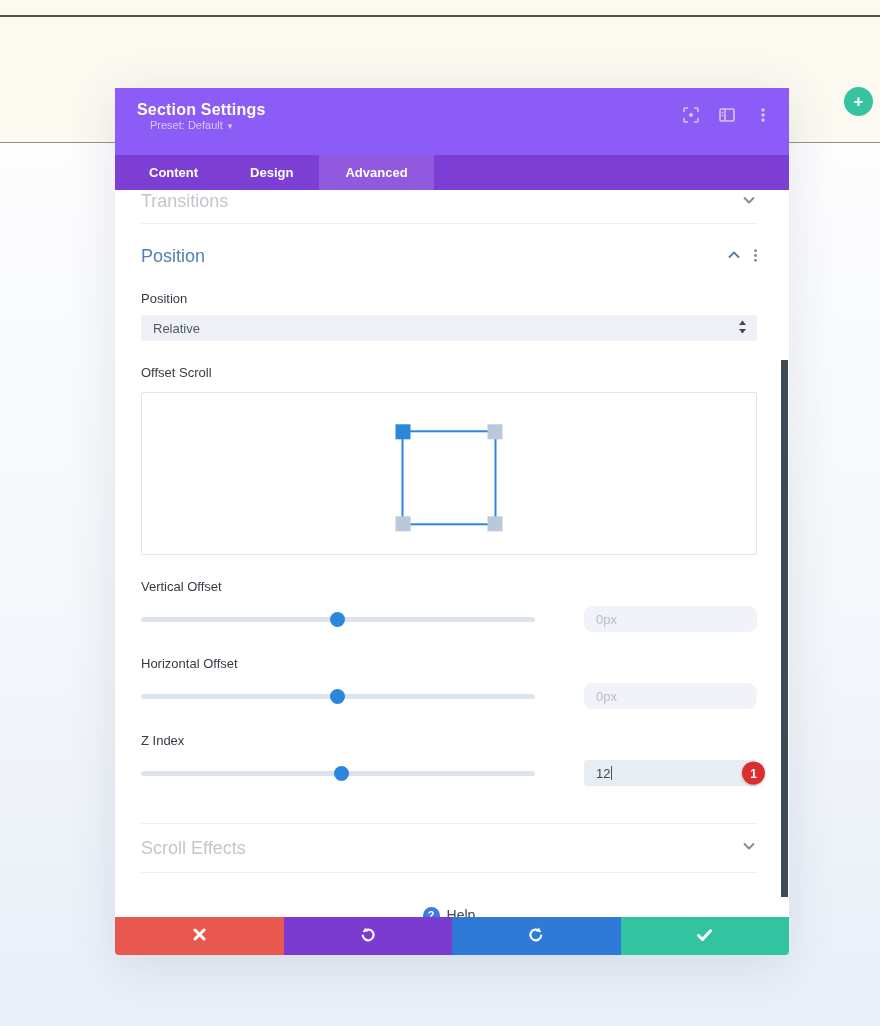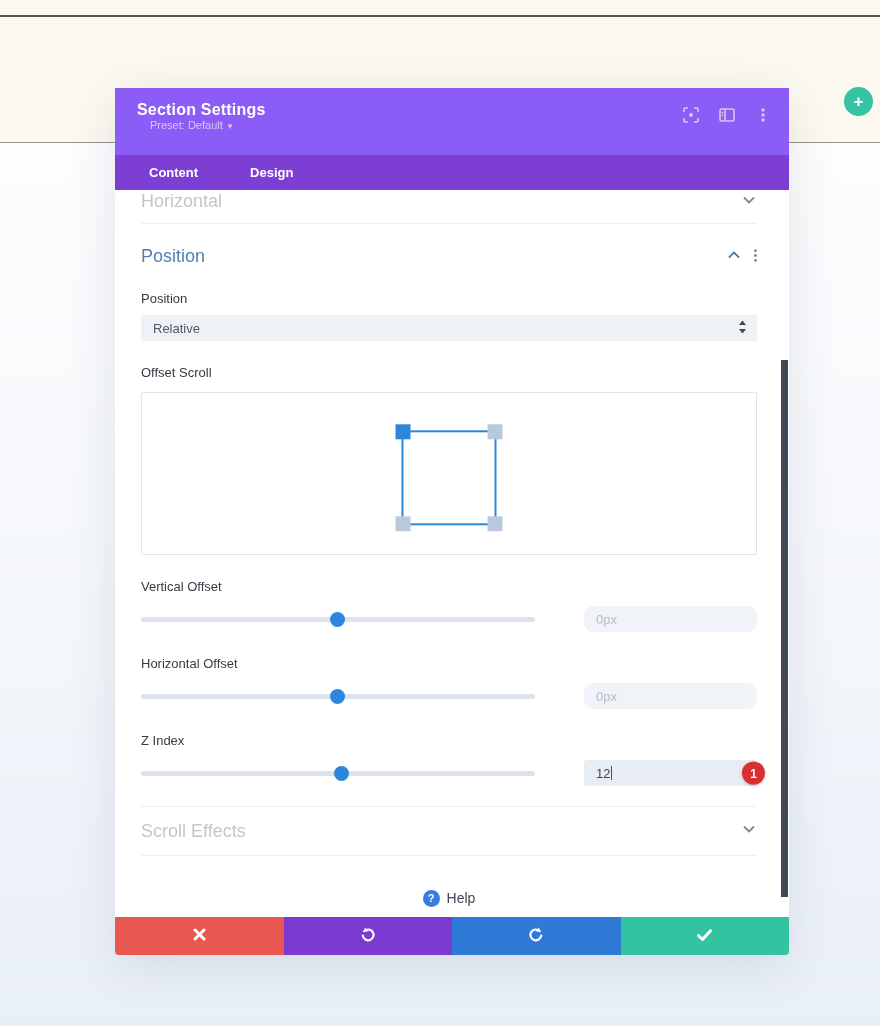--- a/index.html
+++ b/index.html
@@ -118,21 +118,21 @@
     padding:0 12px; cursor:text;
   }
   .caret-bar { display:inline-block; width:1px; height:14px; background:#4a5560; margin-left:1px; }
   .num-badge {
     position:absolute; right:-8px; top:50%; transform:translateY(-50%);
     width:23px; height:23px; border-radius:50%; background:#db2e2e;
     color:#fff; font-size:12px; font-weight:bold;
     display:flex; align-items:center; justify-content:center;
     box-shadow:0 1px 3px rgba(0,0,0,.25);
   }
-  .z-row { margin-bottom:20px; }
+  .z-row { margin-bottom:37px; }
 
   .help-row { height:84px; display:flex; align-items:center; justify-content:center; gap:7px; cursor:pointer; }
   .help-icon {
     width:17px; height:17px; border-radius:50%; background:#3b7bdb; color:#fff;
     font-size:11px; font-weight:bold; display:flex; align-items:center; justify-content:center;
   }
   .help-label { font-size:14px; color:#3f4751; }
 
   .modal-footer { display:flex; height:38px; }
   .fbtn { flex:1; display:flex; align-items:center; justify-content:center; cursor:pointer; }
@@ -181,27 +181,28 @@
           <circle cx="2" cy="8" r="1.7" fill="#e6d9f8"></circle>
           <circle cx="2" cy="13" r="1.7" fill="#e6d9f8"></circle>
         </svg>
       </div>
     </div>
   </div>
 
   <div class="tabbar">
     <div class="tab">Content</div>
     <div class="tab">Design</div>
+    <div class="tab active">Advanced</div>
   </div>
 
   <div class="modal-body">
     <div class="scrollbar-thumb"></div>
 
     <div class="section-toggle transitions-row">
-      <div class="toggle-title">Horizontal</div>
+      <div class="toggle-title">Transitions</div>
       <span>
         <svg class="chev" viewBox="0 0 16 16">
             <path d="M3.5 6l4.5 4.5L12.5 6" fill="none" stroke="#7f8894" stroke-width="1.8" stroke-linecap="round" stroke-linejoin="round"></path>
           </svg>
       </span>
     </div>
 
     <div class="position-section">
       <div class="pos-heading-row">
         <div class="toggle-title open">Position</div>

